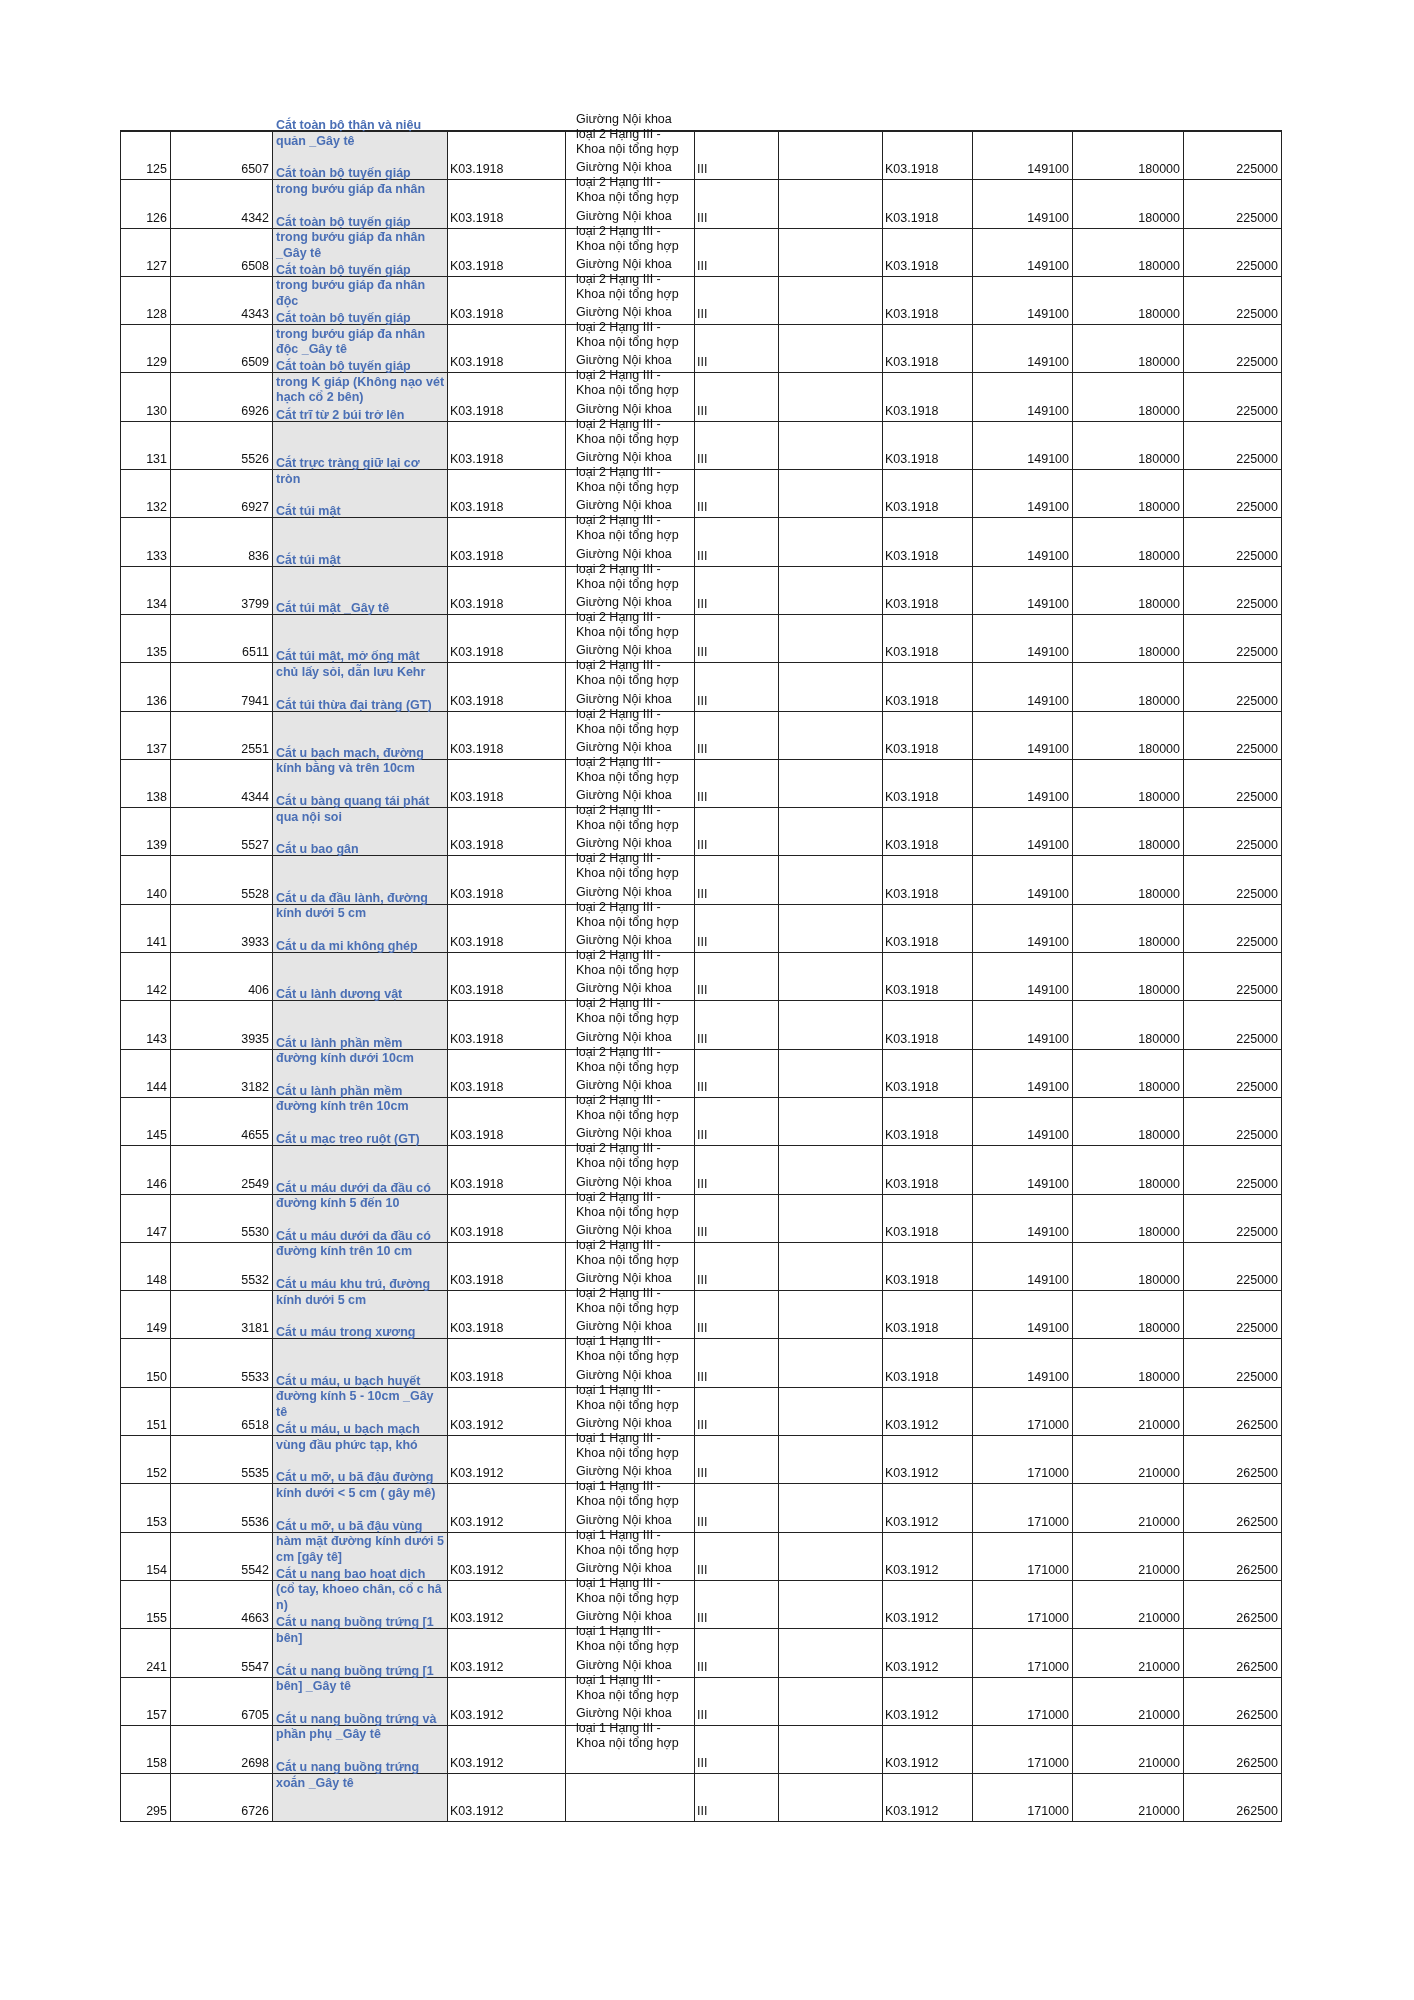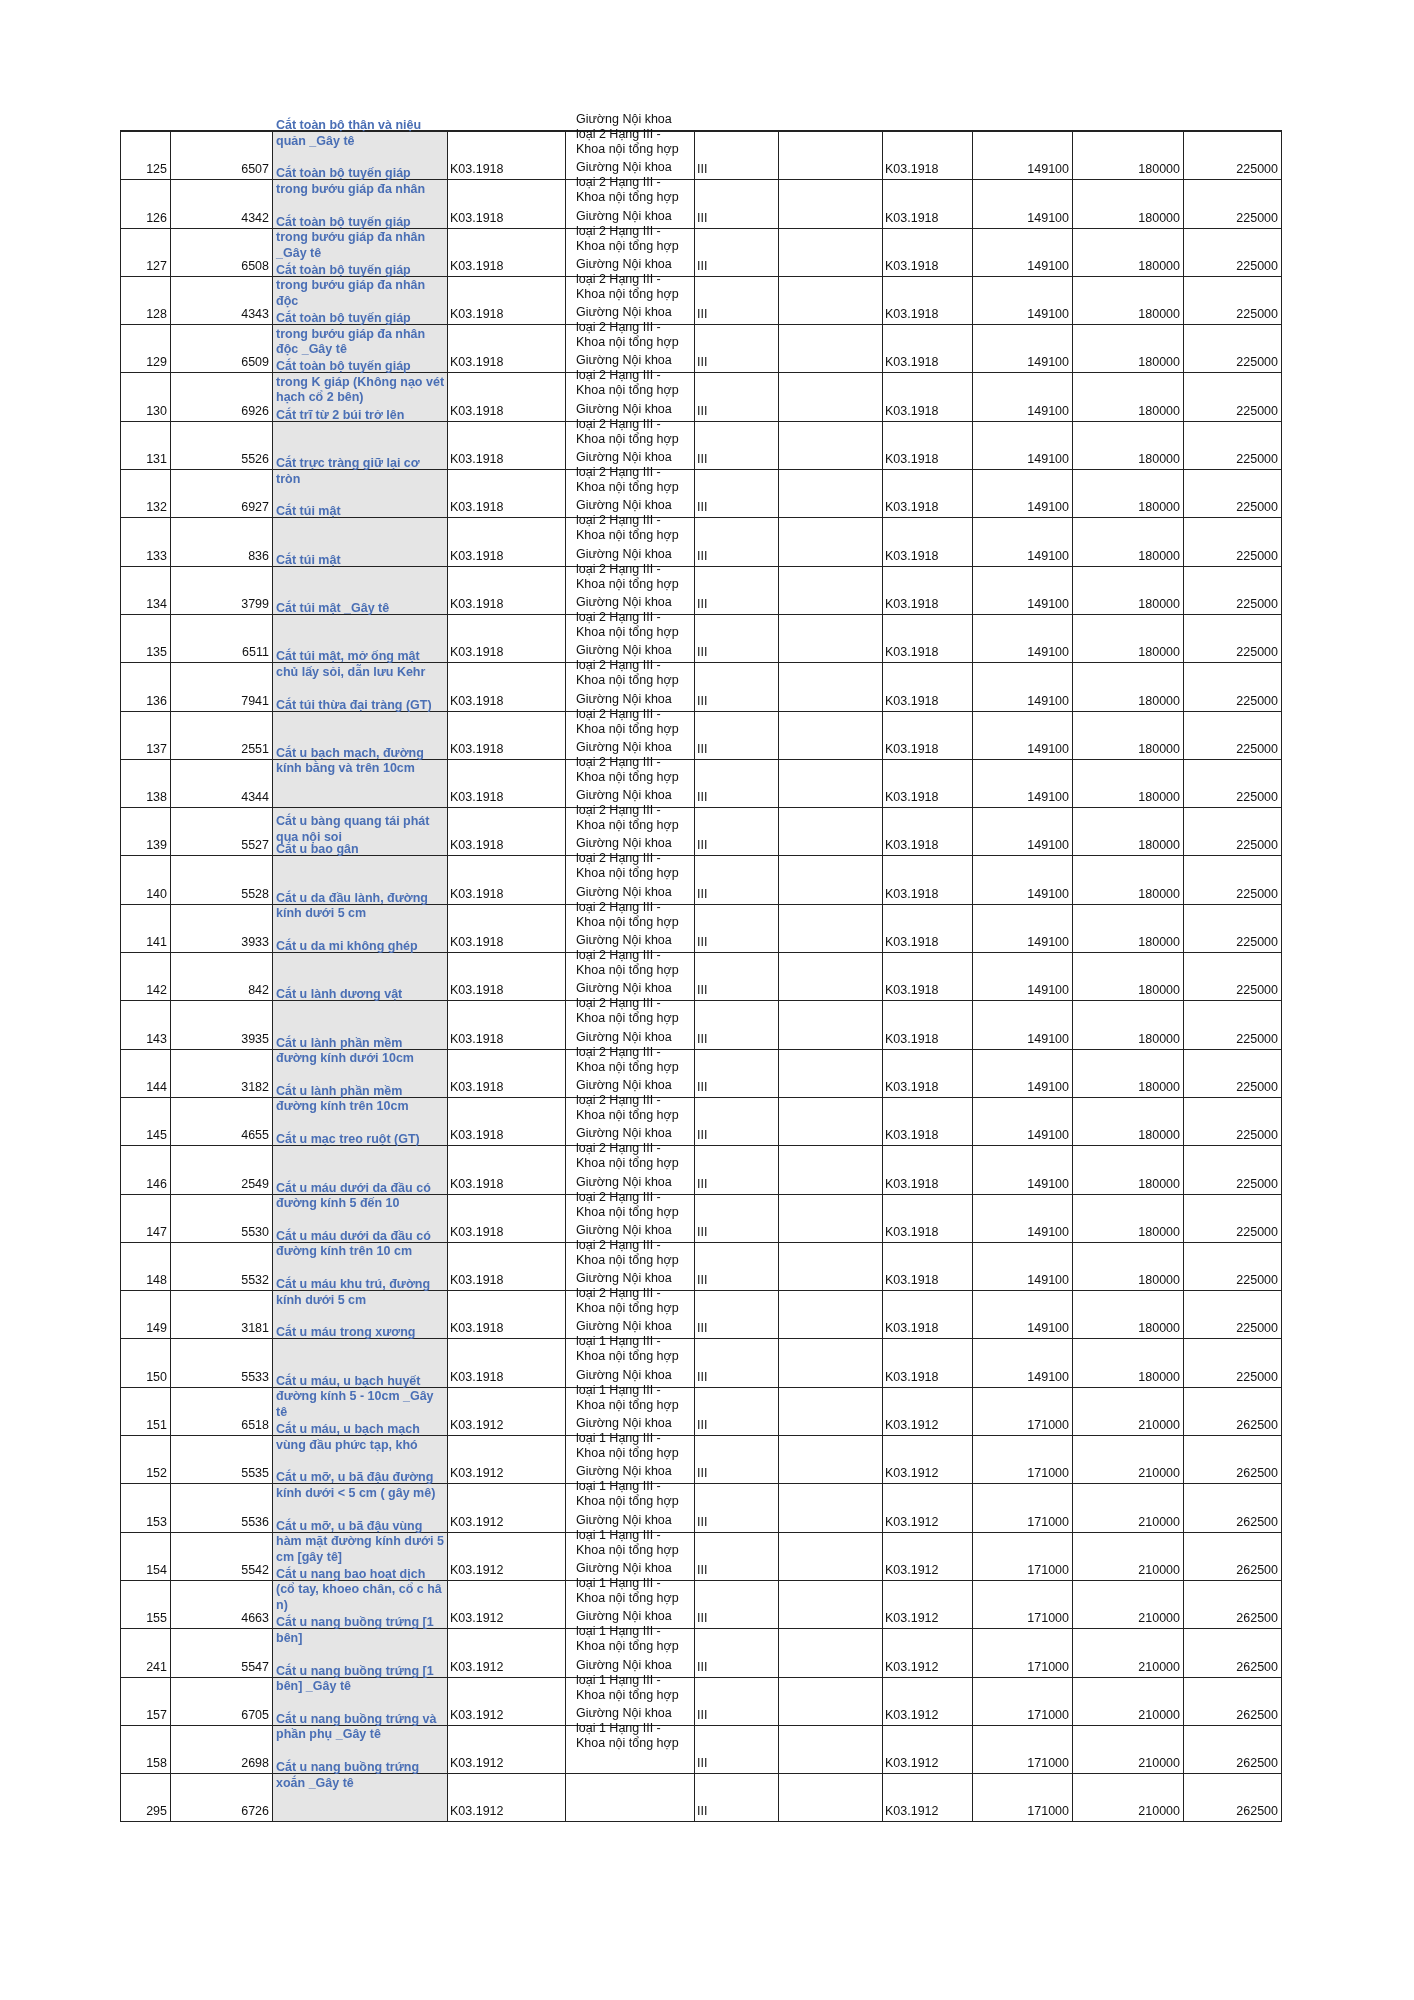--- a/index.html
+++ b/index.html
@@ -523,21 +523,21 @@
       </div>
     </div>
     <div class="row">
       <div class="cell c-stt">
         <span class="val r">139</span>
       </div>
       <div class="cell c-code">
         <span class="val r">5527</span>
       </div>
       <div class="cell c-name">
-        <span class="name-txt" style="top: -14px; margin-top: 20px;">Cắt u bàng quang tái phát qua nội soi</span>
+        <span class="name-txt" style="top: -14px;">Cắt u bàng quang tái phát qua nội soi</span>
       </div>
       <div class="cell c-k1">
         <span class="val ">K03.1918</span>
       </div>
       <div class="cell c-bed">
         <span class="bed-txt" style="top: -20px;">Giường Nội khoa loại 2 Hạng III - Khoa nội tổng hợp</span>
       </div>
       <div class="cell c-lvl">
         <span class="val ">III</span>
       </div>
@@ -625,21 +625,21 @@
       </div>
       <div class="cell c-p3 last">
         <span class="val r">225000</span>
       </div>
     </div>
     <div class="row">
       <div class="cell c-stt">
         <span class="val r">142</span>
       </div>
       <div class="cell c-code">
-        <span class="val r">842</span>
+        <span class="val r">406</span>
       </div>
       <div class="cell c-name">
         <span class="name-txt" style="top: -14px;">Cắt u da mi không ghép</span>
       </div>
       <div class="cell c-k1">
         <span class="val ">K03.1918</span>
       </div>
       <div class="cell c-bed">
         <span class="bed-txt" style="top: -20px;">Giường Nội khoa loại 2 Hạng III - Khoa nội tổng hợp</span>
       </div>

